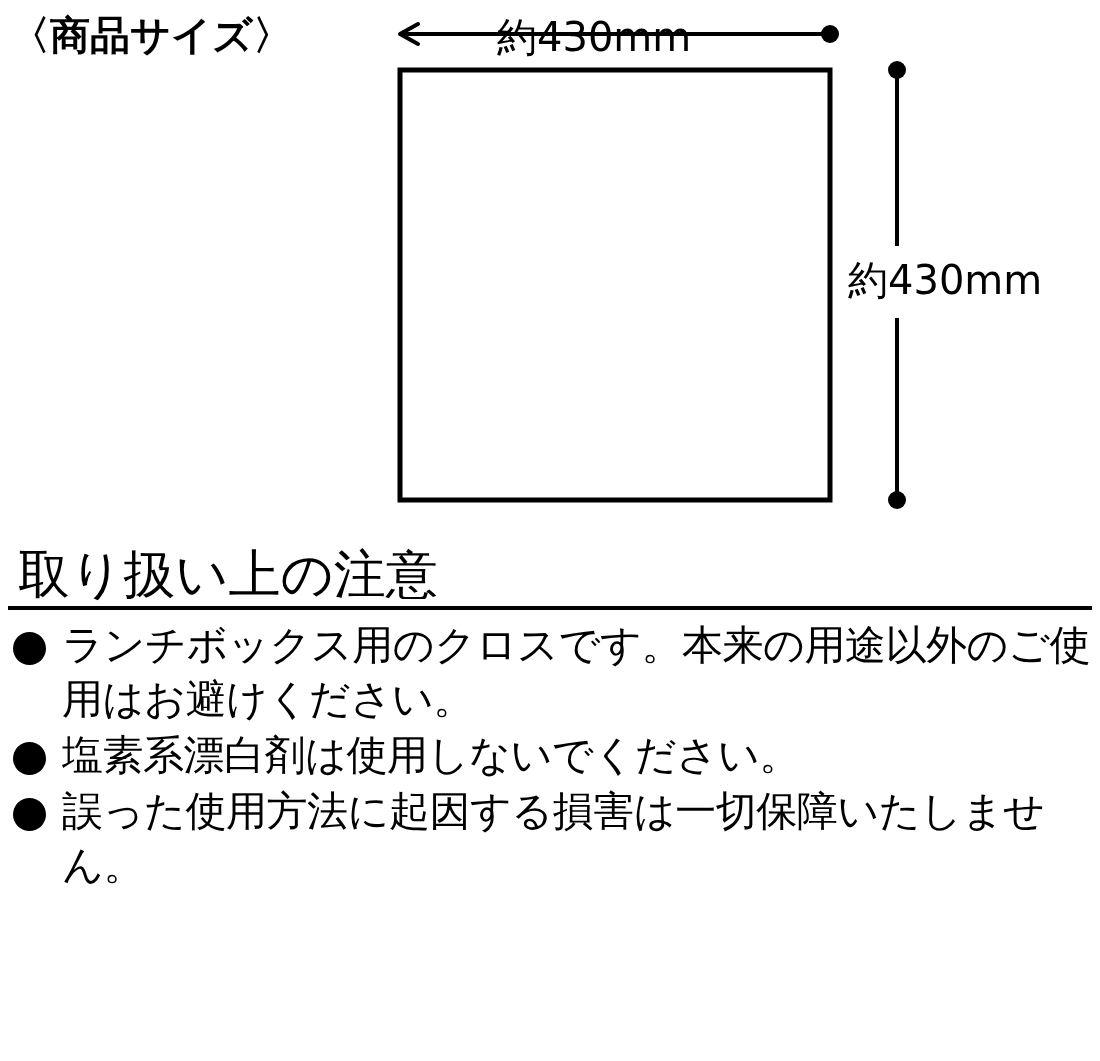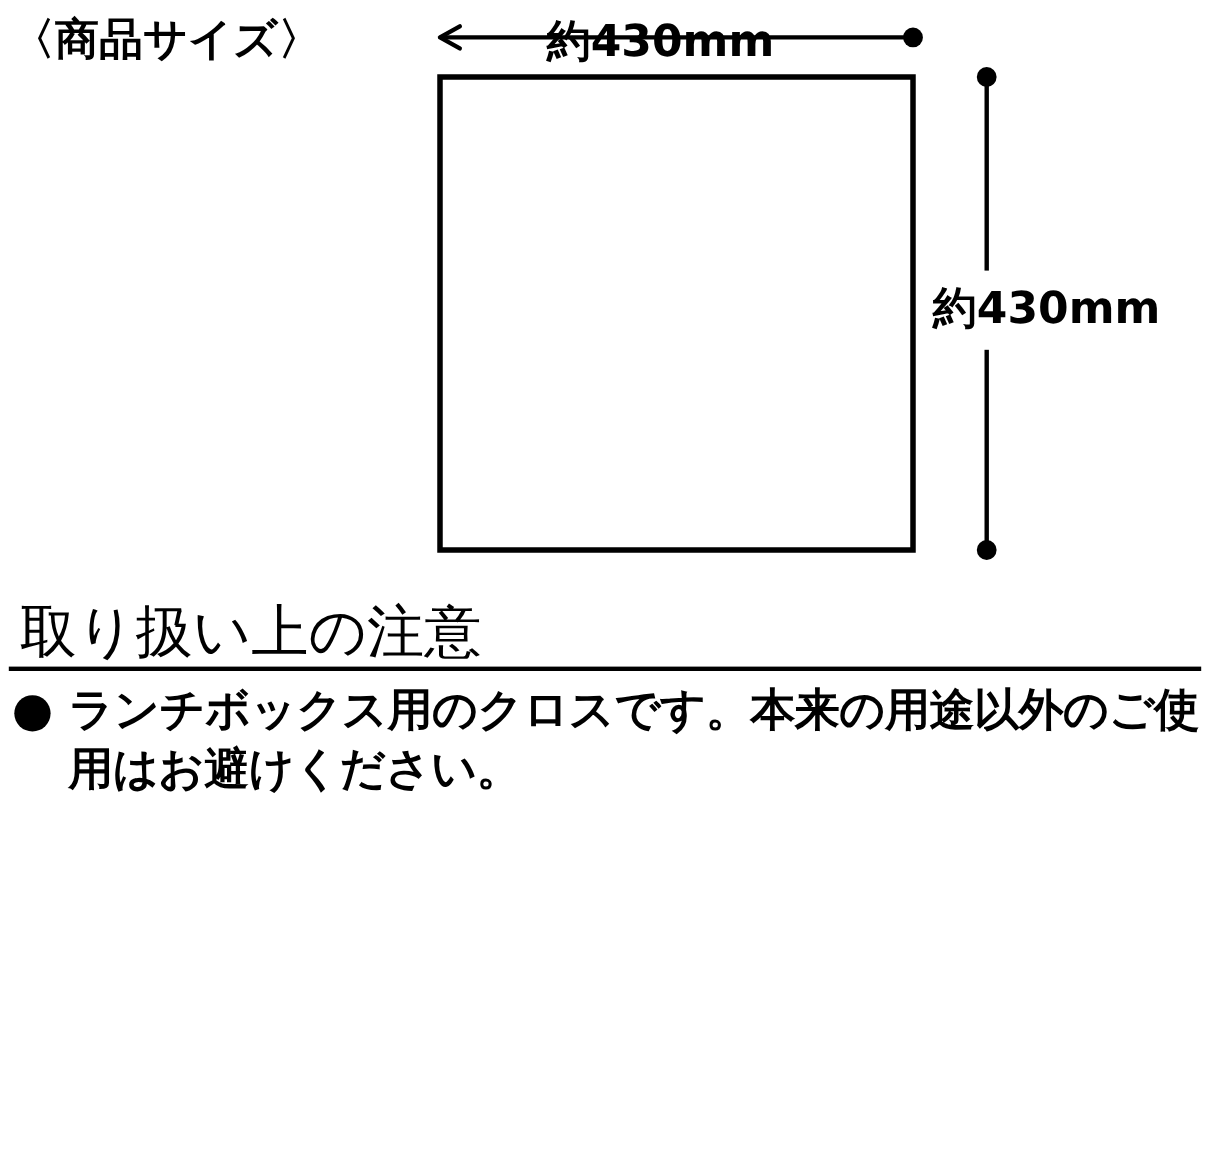--- a/index.html
+++ b/index.html
@@ -37,21 +37,21 @@
 
   #size-svg {
     position: absolute;
     left: 0;
     top: 0;
   }
 
   .dim-label {
     position: absolute;
     font-size: 40px;
-    font-weight: 700;
+    font-weight: 400;
     white-space: nowrap;
   }
   #width-label {
     left: 497px;
     top: 10px;
   }
   #height-label {
     left: 848px;
     top: 253px;
   }
@@ -89,21 +89,21 @@
     width: 1086px;
     list-style: none;
     margin: 0;
     padding: 0;
   }
 
   .caution-item {
     position: relative;
     padding-left: 54px;
     font-size: 41px;
-    font-weight: 700;
+    font-weight: 400;
     line-height: 1.32;
     letter-spacing: -0.5px;
     margin-bottom: 2px;
   }
 
   .bullet-dot {
     position: absolute;
     left: 5px;
     top: 14px;
     width: 33px;
@@ -147,14 +147,22 @@
 
   <div id="caution-heading">取り扱い上の注意</div>
 
   <div id="caution-rule"></div>
 
   <ul id="caution-list">
     <li class="caution-item">
       <span class="bullet-dot"></span>
       <span class="caution-text">ランチボックス用のクロスです。本来の用途以外のご使用はお避けください。</span>
     </li>
+    <li class="caution-item">
+      <span class="bullet-dot"></span>
+      <span class="caution-text">塩素系漂白剤は使用しないでください。</span>
+    </li>
+    <li class="caution-item">
+      <span class="bullet-dot"></span>
+      <span class="caution-text">誤った使用方法に起因する損害は一切保障いたしません。</span>
+    </li>
   </ul>
 </section>
 
 </body></html>

